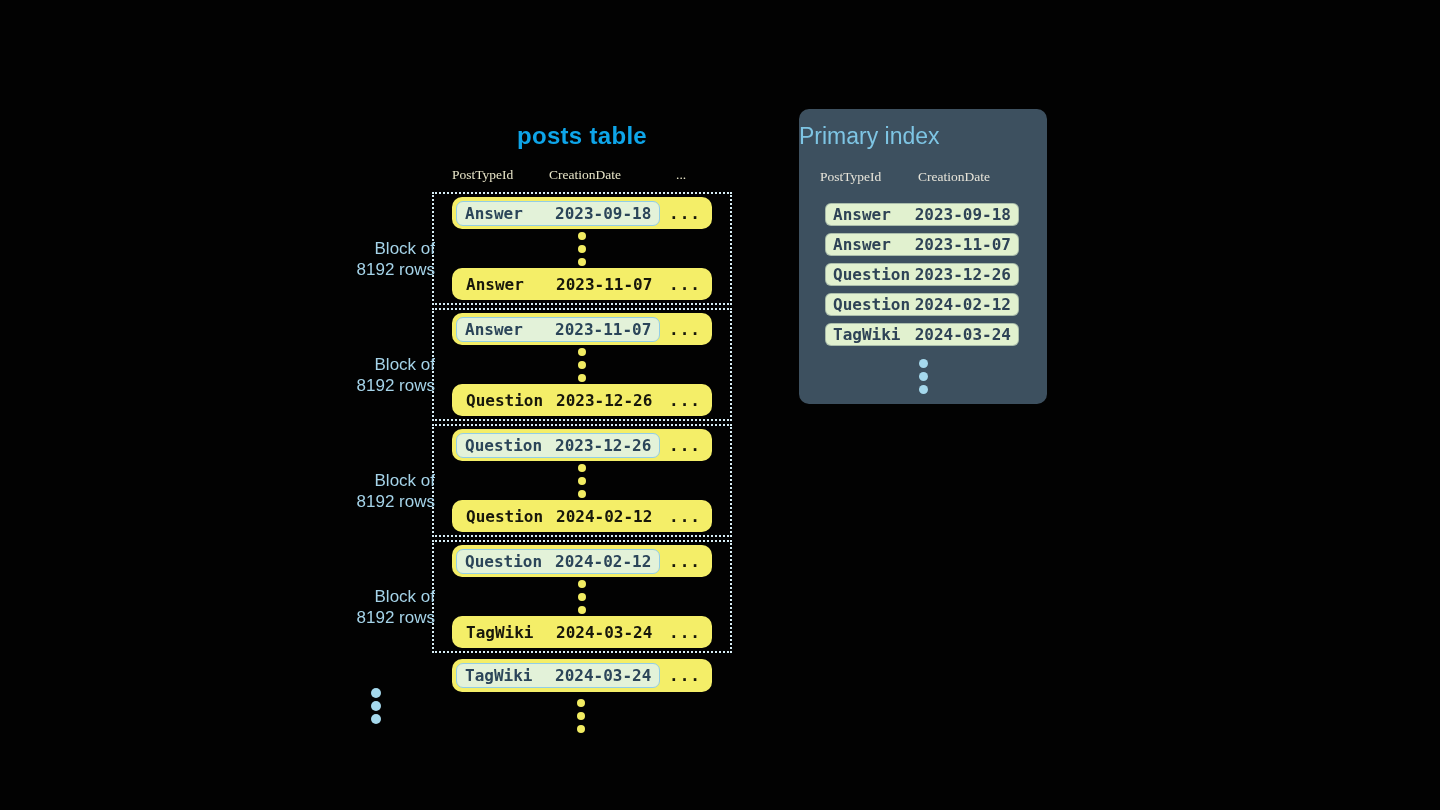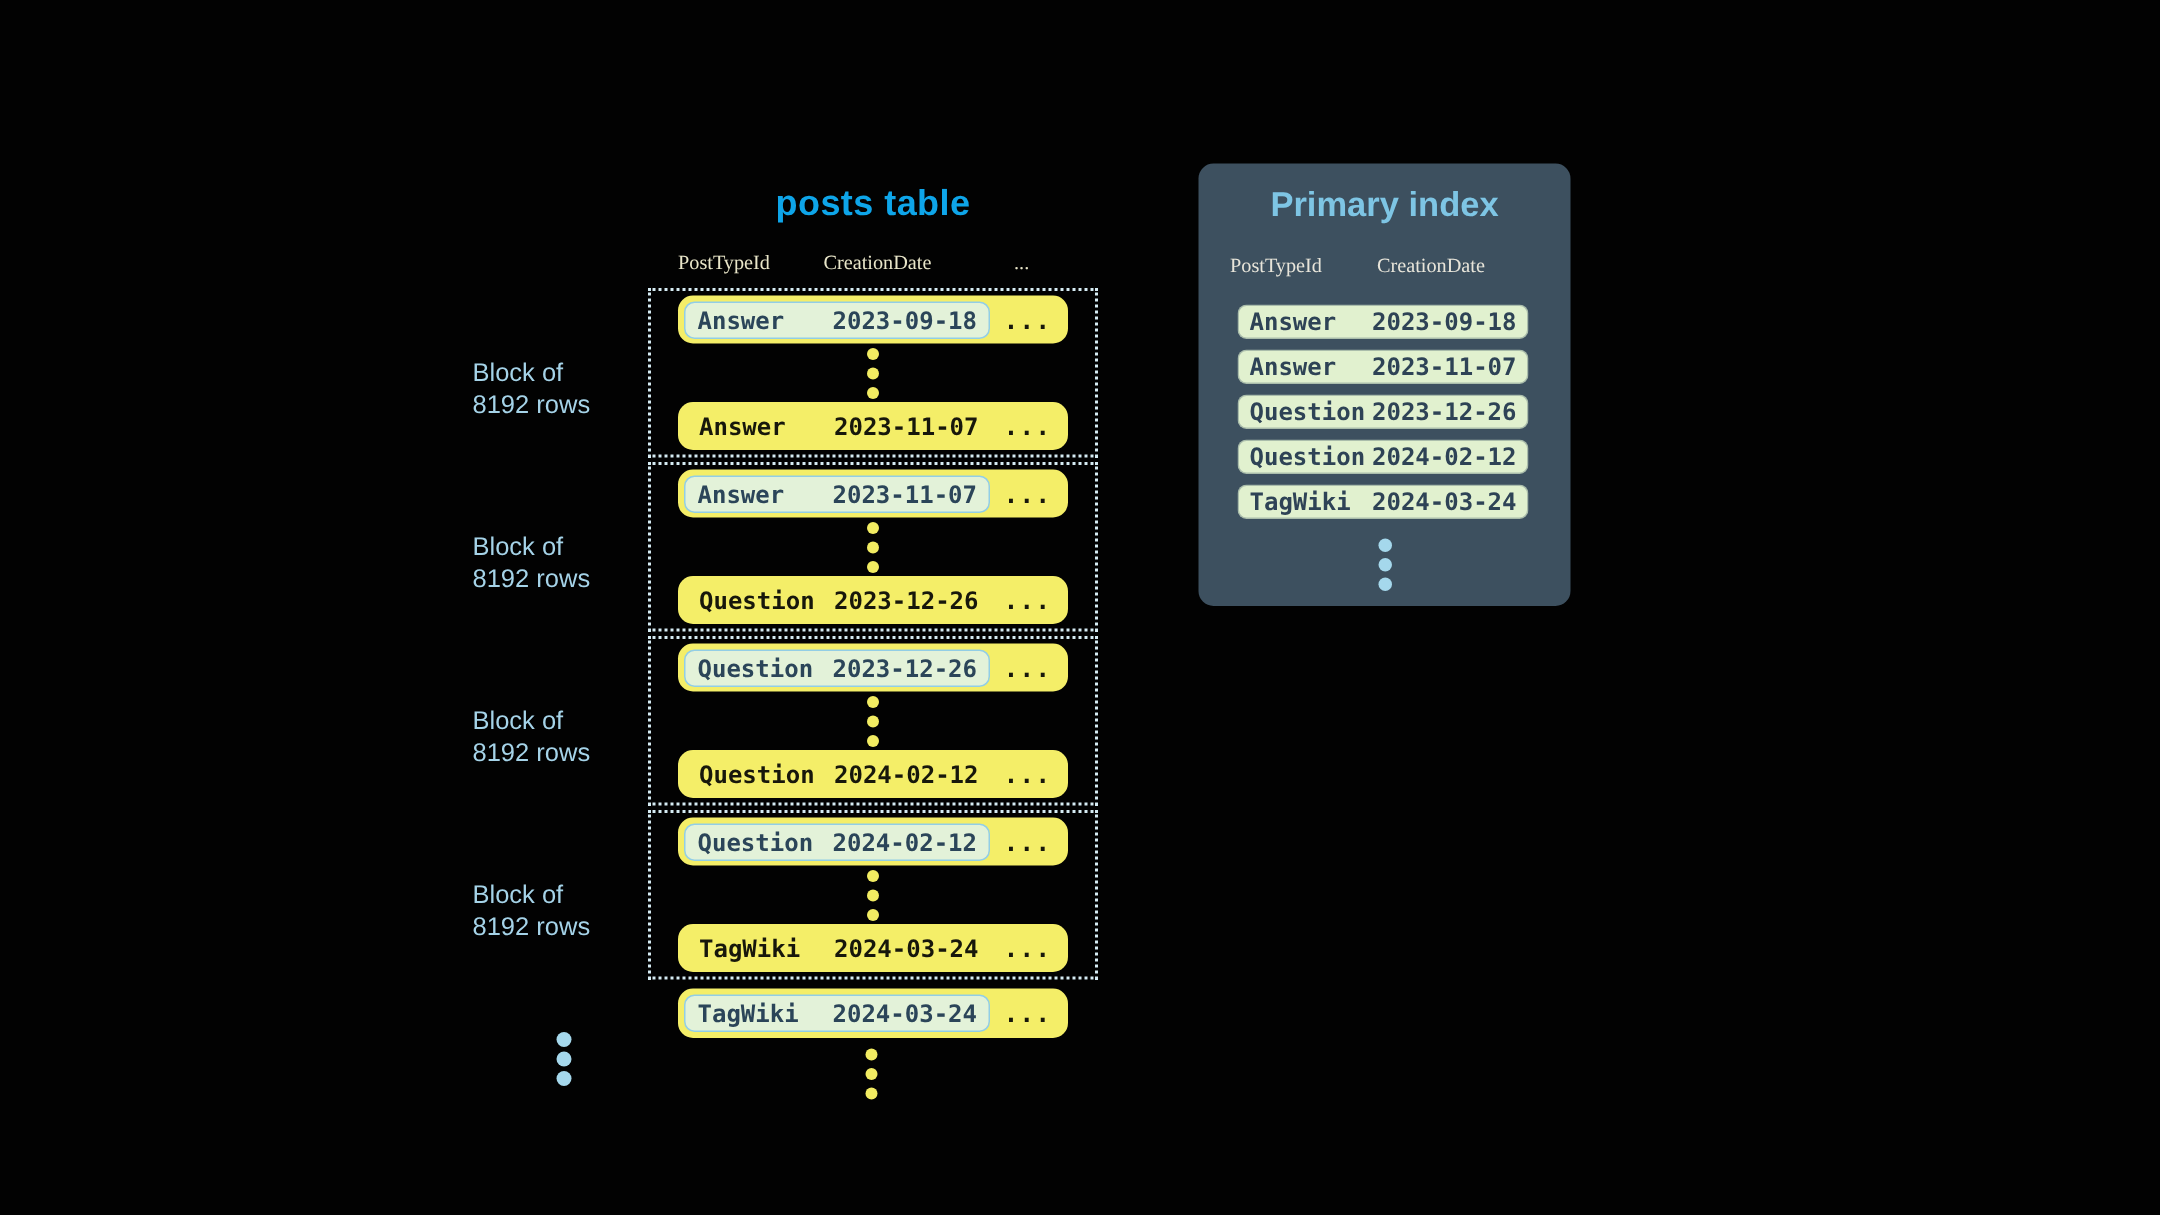--- a/index.html
+++ b/index.html
@@ -26,21 +26,21 @@
   .posts-headers .h3 { left:244px; }
 
   .block {
     position:absolute; left:432px; width:300px; height:113px;
     border:2px dotted #d6ecf4; box-sizing:border-box;
     padding:3px 18px;
     display:flex; flex-direction:column; justify-content:space-between;
   }
   .block-label {
     position:absolute; left:-119px; top:44px; width:120px;
-    text-align:left; color:#a5d3e8; font-size:17px; line-height:21px;
+    text-align:right; color:#a5d3e8; font-size:17px; line-height:21px;
   }
 
   .trow {
     height:33px; background:#f4ee68; border-radius:10px;
     display:flex; align-items:center;
     font-size:16px; font-weight:bold; color:#17170b;
     font-family:"DejaVu Sans Mono","Liberation Mono",monospace;
   }
   .trow .type { margin-left:14px; width:90px; white-space:pre; }
   .trow .date { white-space:pre; }
@@ -63,21 +63,21 @@
   .tail-dots { position:absolute; left:573px; top:696px; width:16px; }
   .more-blocks-dots { position:absolute; left:368px; top:686px; width:16px; }
 
   
   .panel {
     position:absolute; left:799px; top:109px; width:248px; height:295px;
     background:#3d505f; border-radius:10px;
   }
   .panel-title {
     position:absolute; top:14px; left:0; width:100%;
-    text-align:center; color:#7ec5e4; font-size:23px; font-weight:700;
+    text-align:left; color:#7ec5e4; font-size:23px; font-weight:400;
   }
   .panel-headers {
     position:absolute; top:60px; left:0; width:100%; height:17px;
     color:#e8e5da; font-size:13.5px;
   }
   .panel-headers span { position:absolute; top:0; white-space:pre; }
   .panel-headers .h1 { left:21px; }
   .panel-headers .h2 { left:119px; }
 
   .irow {

